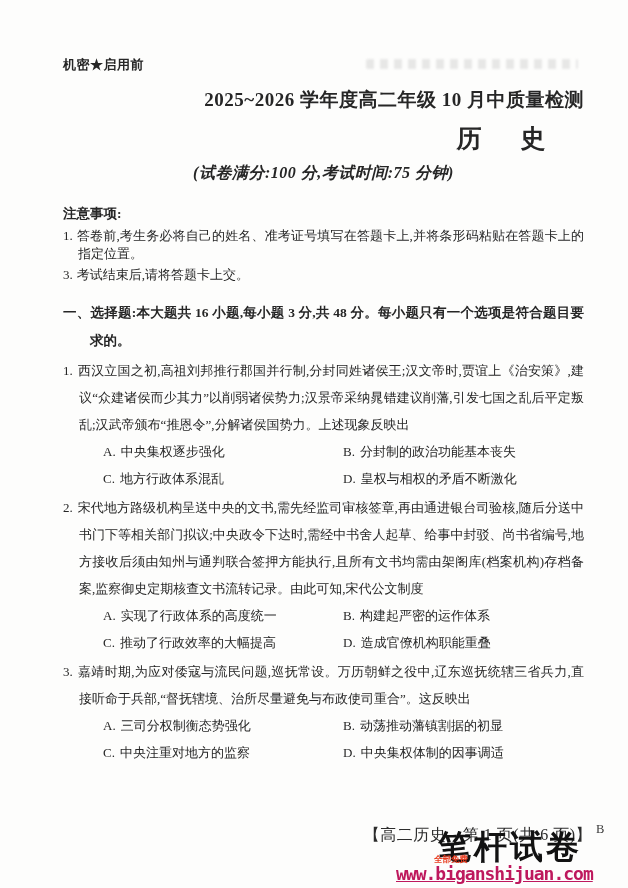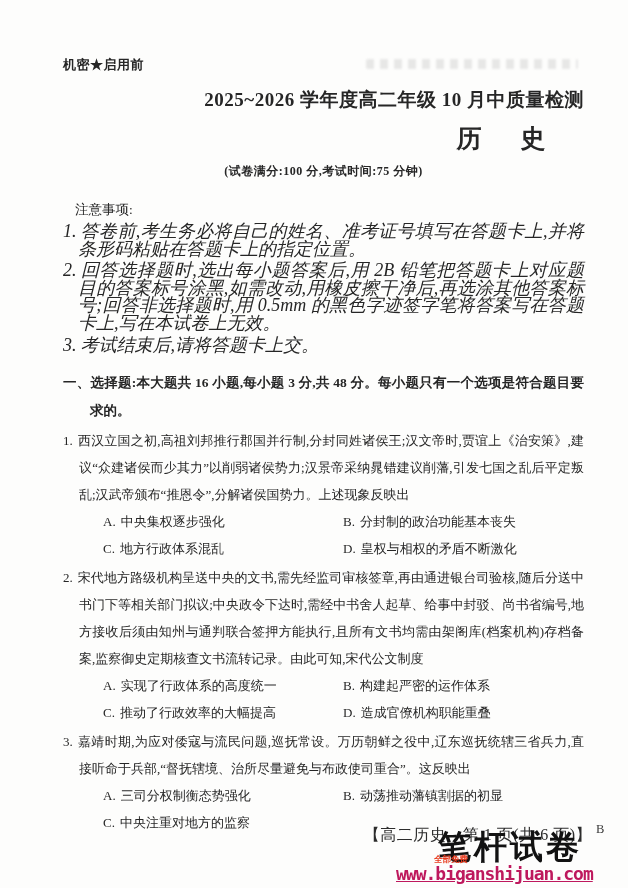--- a/index.html
+++ b/index.html
@@ -24,30 +24,29 @@
     margin:13px 0 0 0;text-align:right;
     font-size:19px;font-weight:bold;letter-spacing:.5px;
   }
   .subject{
     margin-top:9px;text-align:right;
     font-size:25px;font-weight:bold;
     letter-spacing:1.55em;text-indent:1.55em;
   }
   .exam-info{
     margin-top:8px;text-align:center;
-    font-size:12px;font-weight:bold;letter-spacing:.5px;
+    font-size:16px;font-style:italic;font-weight:bold;letter-spacing:.5px;
   }
 
-  .notice-head{margin-top:21px;font-size:13.5px;font-weight:normal;margin-left:12px;}
+  .notice-head{margin-top:21px;font-size:13.5px;font-weight:bold;}
   .notice-list{margin-top:4px;}
   .notice-item{
-    font-size:18px;line-height:17.6px;margin-top:4px;
+    font-size:13px;line-height:17.6px;margin-top:4px;
     padding-left:15px;text-indent:-15px;
     text-align:justify;
-    font-style:italic;
   }
   .inum{margin-right:4px;}
 
   .section-head{
     margin-top:15px;
     font-size:13.5px;font-weight:bold;line-height:28px;
     padding-left:27px;text-indent:-27px;text-align:justify;
   }
 
   .questions{margin-top:1px;}
@@ -108,23 +107,20 @@
     <div class="title">2025~2026 学年度高二年级 10 月中质量检测</div>
     <div class="subject">历史</div>
     <div class="exam-info">(试卷满分:100 分,考试时间:75 分钟)</div>
 
     <div class="notice-head">注意事项:</div>
     <div class="notice-list">
       <div class="notice-item">
         <span class="inum">1.</span><span>答卷前,考生务必将自己的姓名、准考证号填写在答题卡上,并将条形码粘贴在答题卡上的指定位置。</span>
       </div>
       <div class="notice-item">
-        <span class="inum">2.</span><span>回答选择题时,选出每小题答案后,用 2B 铅笔把答题卡上对应题目的答案标号涂黑,如需改动,用橡皮擦干净后,再选涂其他答案标号;回答非选择题时,用 0.5mm 的黑色字迹签字笔将答案写在答题卡上,写在本试卷上无效。</span>
-      </div>
-      <div class="notice-item">
         <span class="inum">3.</span><span>考试结束后,请将答题卡上交。</span>
       </div>
     </div>
 
     <div class="section-head">一、选择题:本大题共 16 小题,每小题 3 分,共 48 分。每小题只有一个选项是符合题目要求的。</div>
 
     <div class="questions">
 
       <div class="question">
         <div class="q-stem">
@@ -151,20 +147,21 @@
       </div>
 
       <div class="question">
         <div class="q-stem">
           <span class="qnum">3.</span><span>嘉靖时期,为应对倭寇与流民问题,巡抚常设。万历朝鲜之役中,辽东巡抚统辖三省兵力,直接听命于兵部,“督抚辖境、治所尽量避免与布政使司重合”。这反映出</span>
         </div>
         <div class="options">
           <div class="option"><span class="olabel">A.</span><span>三司分权制衡态势强化</span></div>
           <div class="option"><span class="olabel">B.</span><span>动荡推动藩镇割据的初显</span></div>
           <div class="option"><span class="olabel">C.</span><span>中央注重对地方的监察</span></div>
+          <div class="option"><span class="olabel">D.</span><span>中央集权体制的因事调适</span></div>
         </div>
       </div>
 
     </div>
   </div>
 
   <div class="footer">【高二历史　第 1 页(共 6 页)】</div>
   <div class="version">B</div>
 
   <div class="watermark">

